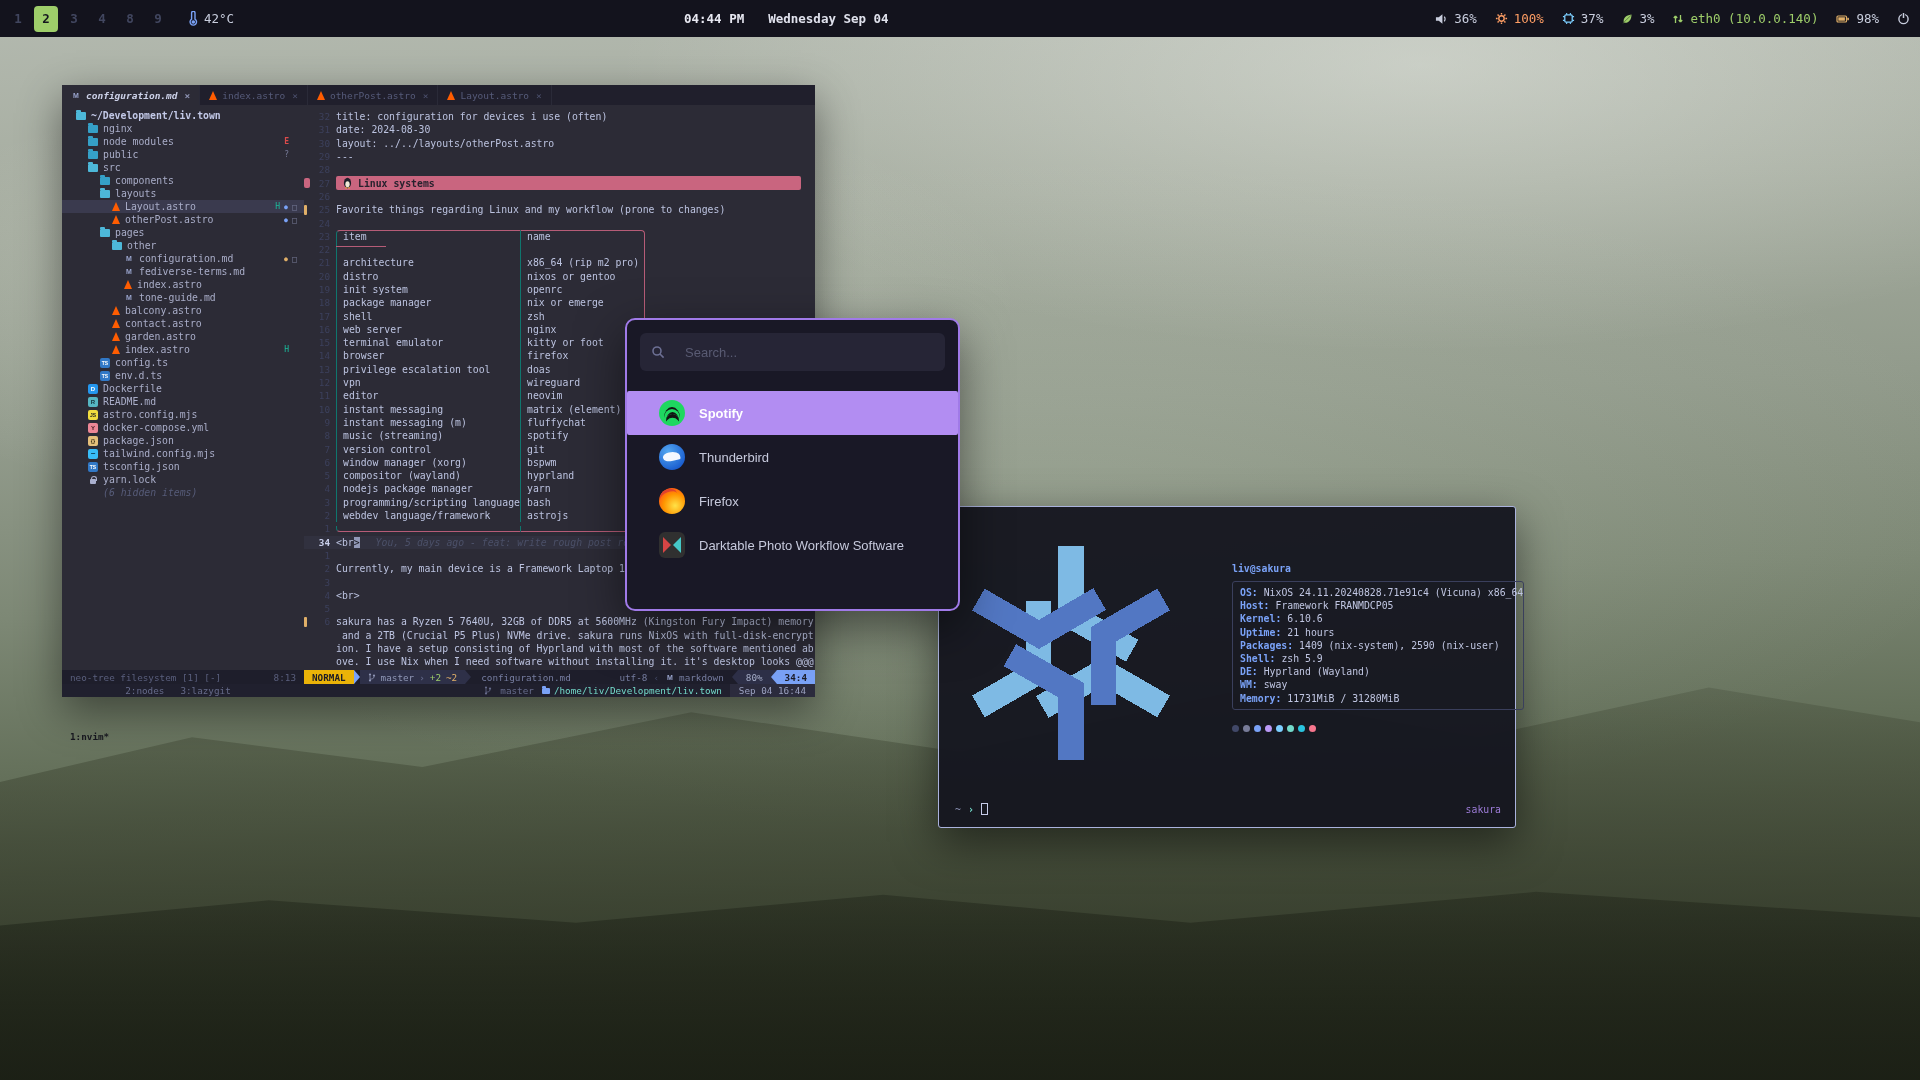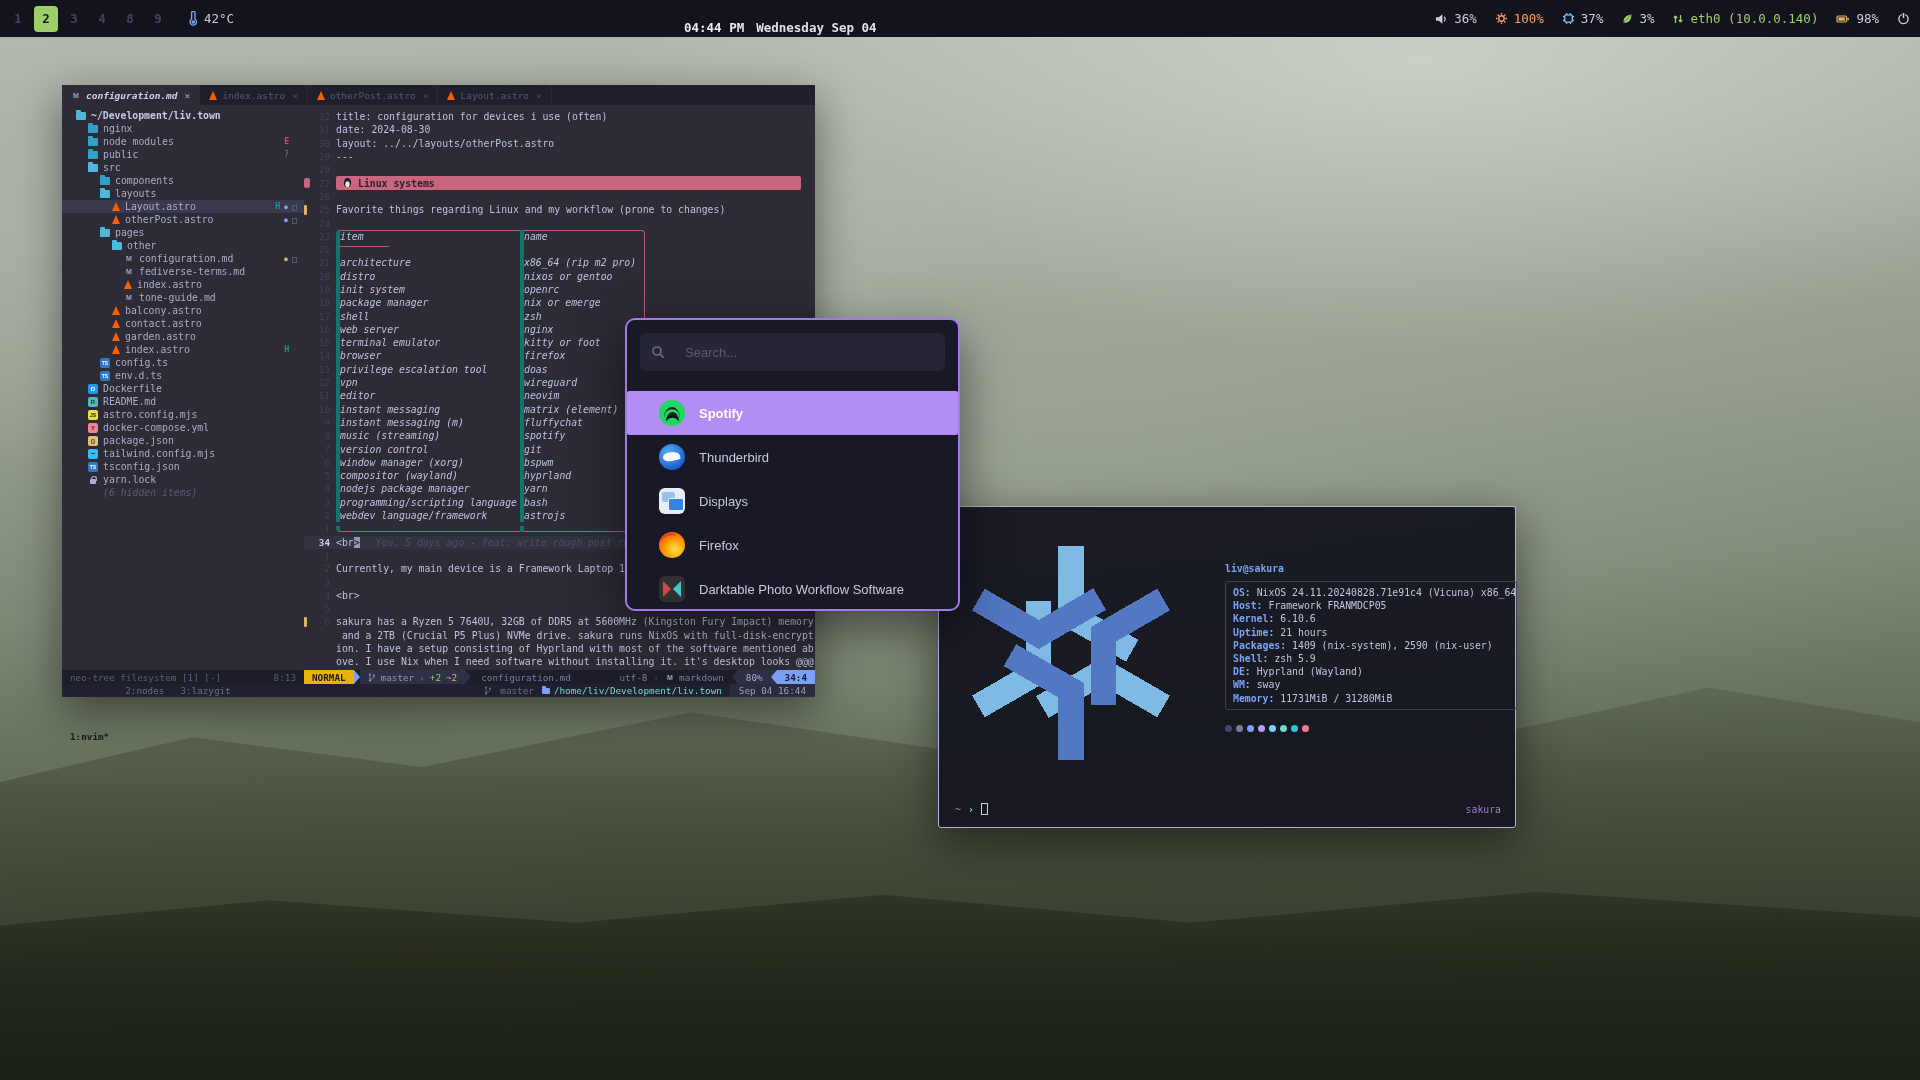--- a/index.html
+++ b/index.html
@@ -26,21 +26,21 @@
   .topbar{ position:absolute; left:0; top:0; width:1920px; height:37px; background:#13131d;
     display:flex; align-items:center; z-index:10;
     font-family:"DejaVu Sans Mono", monospace; font-size:12.5px; color:#c9cede; }
   .bar-left{ display:flex; align-items:center; padding-left:6px; gap:4px; }
   .workspaces{ display:flex; gap:4px; }
   .ws{ width:24px; height:26px; border:none; background:transparent; color:#41465f;
        font:700 12.5px "DejaVu Sans Mono",monospace; border-radius:4px; display:flex; align-items:center; justify-content:center; cursor:pointer; }
   .ws.active{ background:#9ece6a; color:#15161e; }
   .bar-mod{ display:flex; align-items:center; gap:6px; }
   .temp{ margin-left:14px; }
-  .bar-center{ position:absolute; left:684px; top:9px; height:37px; display:flex; align-items:center; gap:12px; }
+  .bar-center{ position:absolute; left:684px; top:0; height:37px; display:flex; align-items:center; gap:24px; }
   .bar-center .time{ font-weight:700; color:#e8e9f2; }
   .bar-center .date{ font-weight:600; color:#dfe1ec; }
   .bar-right{ position:absolute; right:10px; top:0; height:37px; display:flex; align-items:center; gap:18px; }
   .mod-orange{ color:#ff9e64; }
   .mod-net{ color:#9ece6a; }
   .powerbtn{ background:none; border:none; cursor:pointer; display:flex; align-items:center; }
 
   
   .nvimwin{ position:absolute; left:62px; top:85px; width:753px; height:612px; z-index:2;
     background:#2c2b36; box-shadow:0 14px 40px rgba(0,0,0,.45); display:flex; flex-direction:column;
@@ -96,21 +96,21 @@
   .ln.cur{ color:#ccd2ee; font-weight:700; }
   .etext{ white-space:pre; }
   .h1bar{ flex:1; margin-right:14px; height:13.3px; background:#c9657f; color:#28222e; font-weight:700;
           display:flex; align-items:center; gap:6px; padding:0 7px; border-radius:2px; }
   .cursorline{ background:rgba(125,135,185,.07); }
   .cursorblock{ background:#9299b8; color:#16161e; }
   .blame{ color:#4b5068; font-style:italic; margin-left:16px; }
 
   
   .trowx{ display:flex; height:13.3px; align-items:center; }
-  .trowx .c{ border-left:4px solid #0f766e; padding:0 0; height:13.3px; display:flex; align-items:center;font-style:italic; }
+  .trowx .c{ border-left:1px solid #0f766e; padding:0 6px; height:13.3px; display:flex; align-items:center; }
   .trowx .c1{ width:184px; } .trowx .c2{ width:125px; border-right:1px solid #b65c77; }
   .thead .c{ border-top:1px solid #b65c77; }
   .thead .c1{ border-top-left-radius:4px; } .thead .c2{ border-top-right-radius:4px; }
   .tsep .c1{ position:relative; }
   .tsep .c1::after{ content:""; position:absolute; left:-1px; top:3px; width:50px; border-top:1px solid #b65c77; }
   .tbottom{ height:6px; } .tbottom .c{ height:6px; border-bottom:1px solid #b65c77; }
   .tbottom .c1{ border-bottom-left-radius:4px; } .tbottom .c2{ border-bottom-right-radius:4px; }
 
   
   .statusrow{ height:14px; display:flex; background:#1e1e2b; flex-shrink:0; font-size:9.3px; }
@@ -178,21 +178,21 @@
   .aicon.darktable::after{ content:""; position:absolute; right:4px; top:5px; width:0; height:0;
      border-right:8px solid #45c7c7; border-top:8px solid transparent; border-bottom:8px solid transparent; }
   .mag{ display:flex; align-items:center; }
 
   
   .fetch{ position:absolute; left:938px; top:506px; width:578px; height:322px; z-index:5;
     background:rgba(21,22,31,.96); border:1px solid #aab2dd; border-radius:3px;
     box-shadow:0 14px 44px rgba(0,0,0,.5);
     font-family:"DejaVu Sans Mono",monospace; font-size:9.8px; color:#bcc3e0; }
   .nixlogo{ position:absolute; left:12px; top:26px; }
-  .fetch-info{ position:absolute; left:286px; top:56px; right:12px; }
+  .fetch-info{ position:absolute; left:293px; top:56px; right:12px; }
   .userhost{ color:#7aa2f7; font-weight:700; margin-bottom:7px; }
   .infobox{ border:1px solid #3a3f5c; border-radius:3px; padding:4px 7px; width:292px; overflow:hidden; }
   .irow{ white-space:nowrap; height:13.2px; line-height:13.2px; }
   .ilabel{ color:#7aa2f7; font-weight:700; margin-right:6px; }
   .ival{ color:#c0c6e2; }
   .palette{ margin-top:15px; display:flex; gap:4px; }
   .dot{ width:7px; height:7px; border-radius:50%; display:inline-block; }
   .promptrow{ position:absolute; left:16px; bottom:12px; display:flex; gap:7px; align-items:center; }
   .pdir{ color:#8a91b4; } .pchar{ color:#73daca; font-weight:700; }
   .pcursor{ width:7px; height:12px; border:1px solid #c6cbe8; display:inline-block; }
@@ -902,24 +902,20 @@
 
     <div class="app selected">
           <span class="aicon spotify"></span>
           <span class="alabel">Spotify</span>
         </div>
         <div class="app">
           <span class="aicon thunderbird"></span>
           <span class="alabel">Thunderbird</span>
         </div>
         <div class="app">
-          <span class="aicon displays"></span>
-          <span class="alabel">Displays</span>
-        </div>
-        <div class="app">
           <span class="aicon firefox"></span>
           <span class="alabel">Firefox</span>
         </div>
         <div class="app">
           <span class="aicon darktable"></span>
           <span class="alabel">Darktable Photo Workflow Software</span>
         </div>
       </div>
   </div>
 

